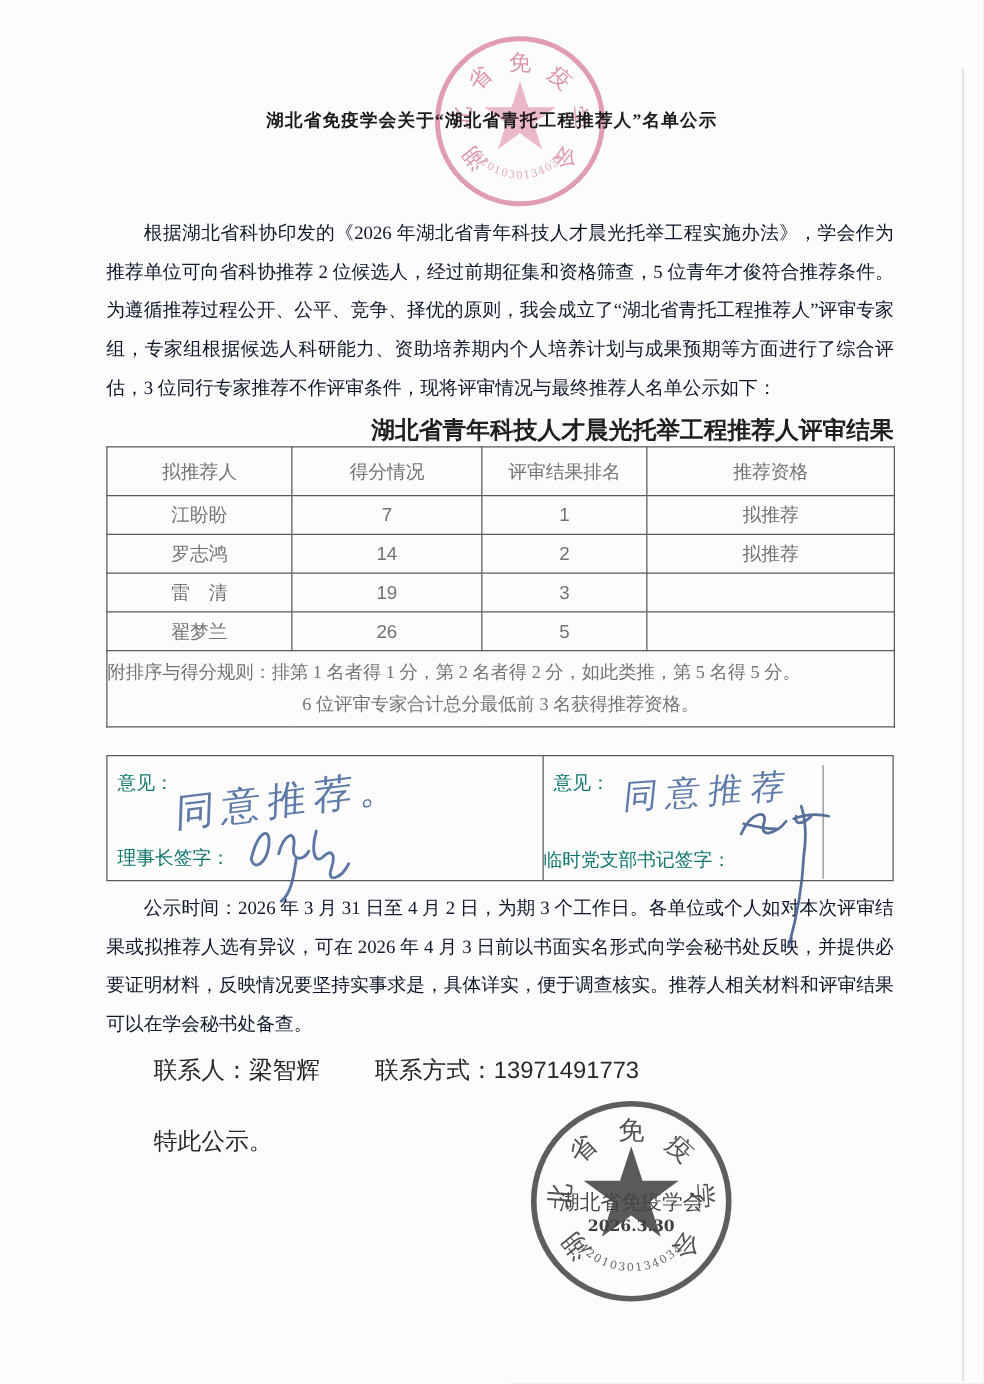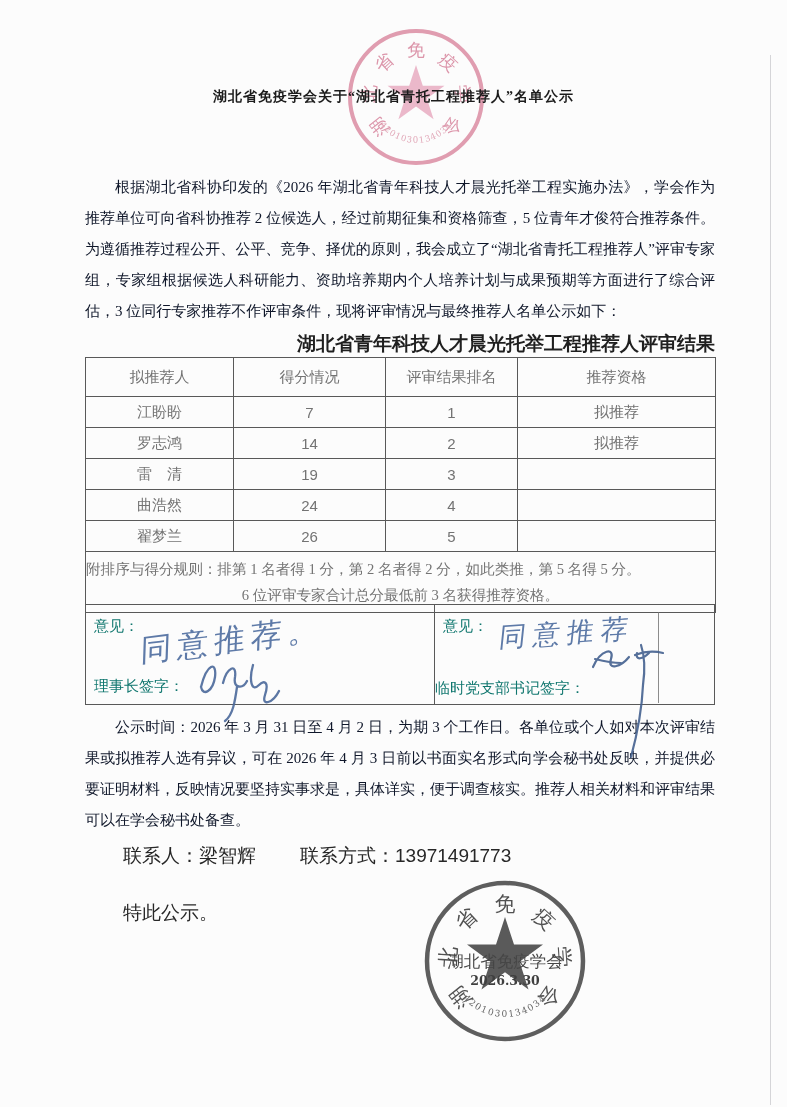--- a/index.html
+++ b/index.html
@@ -137,26 +137,20 @@
     <tr class="datarow">
       <td>罗志鸿</td>
       <td class="sans">14</td>
       <td class="sans">2</td>
       <td>拟推荐</td>
     </tr>
     <tr class="datarow">
       <td>雷　清</td>
       <td class="sans">19</td>
       <td class="sans">3</td>
-      <td></td>
-    </tr>
-    <tr class="datarow">
-      <td>曲浩然</td>
-      <td class="sans">24</td>
-      <td class="sans">4</td>
       <td></td>
     </tr>
     <tr class="datarow">
       <td>翟梦兰</td>
       <td class="sans">26</td>
       <td class="sans">5</td>
       <td></td>
     </tr>
     <tr>
       <td class="note-cell" colspan="4">

